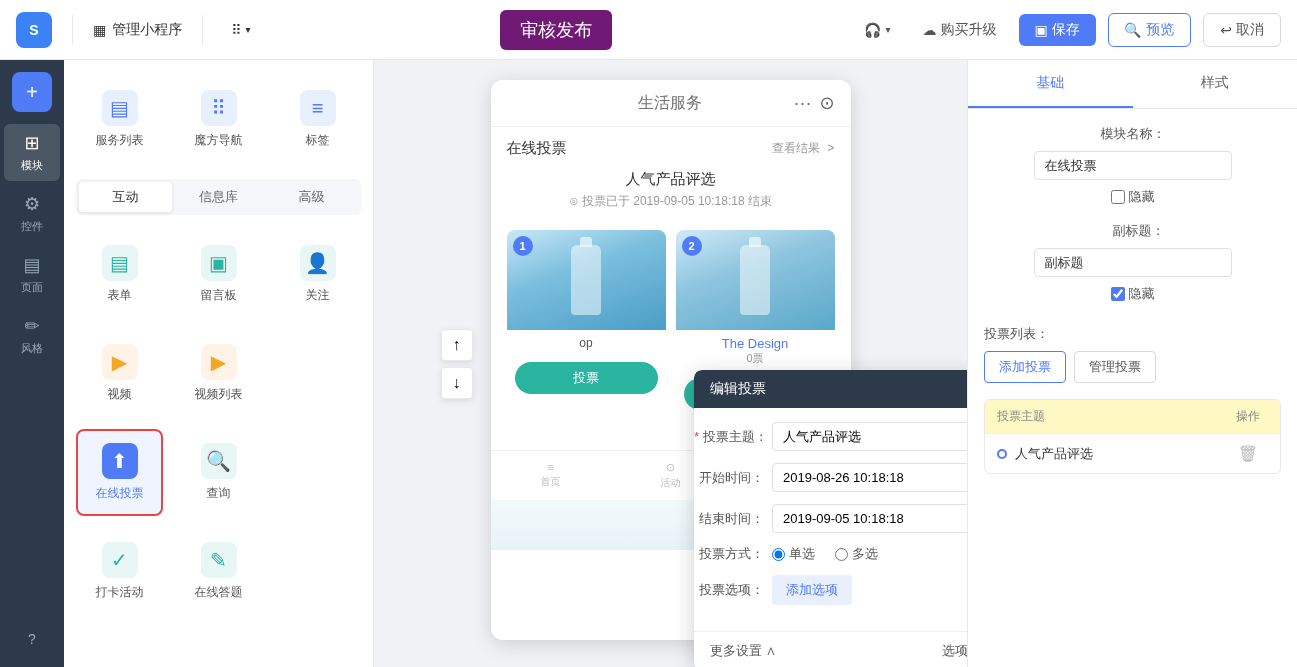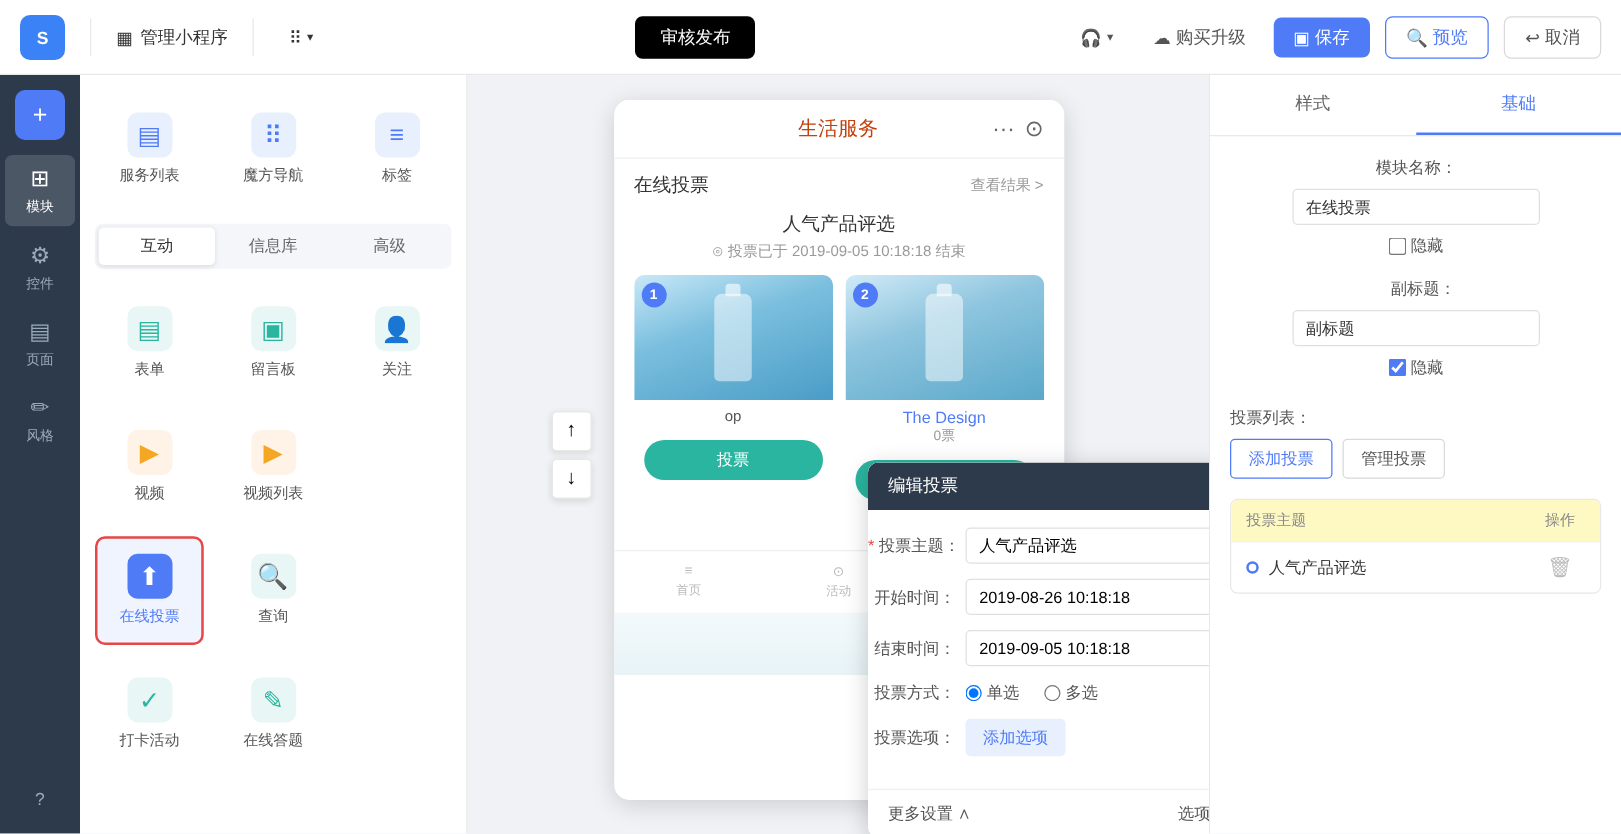--- a/index.html
+++ b/index.html
@@ -5,21 +5,21 @@
     * { box-sizing: border-box; margin: 0; padding: 0; font-family: -apple-system, "PingFang SC", "Microsoft YaHei", sans-serif; }
     body { width: 1297px; height: 667px; overflow: hidden; background: #f5f6fa; display: flex; flex-direction: column; }
 
     
     .topbar { height: 60px; background: #fff; display: flex; align-items: center; border-bottom: 1px solid #e8e8e8; padding: 0 16px; gap: 12px; flex-shrink: 0; }
     .topbar-logo { width: 36px; height: 36px; background: #3b82f6; border-radius: 8px; display: flex; align-items: center; justify-content: center; color: #fff; font-weight: bold; font-size: 14px; }
     .topbar-divider { width: 1px; height: 30px; background: #e8e8e8; margin: 0 8px; }
     .topbar-manage { display: flex; align-items: center; gap: 6px; font-size: 14px; color: #333; cursor: pointer; }
     .topbar-grid { display: flex; align-items: center; gap: 4px; font-size: 14px; color: #333; cursor: pointer; padding: 4px 8px; border-radius: 4px; }
     .topbar-center { flex: 1; display: flex; justify-content: center; }
-    .btn-publish { background: #000000; color: #fff; border: none; padding: 8px 20px; border-radius: 6px; font-size: 14px; cursor: pointer; }
+    .btn-publish { background: #701a75; color: #fff; border: none; padding: 8px 20px; border-radius: 6px; font-size: 18px; cursor: pointer; }
     .topbar-right { display: flex; align-items: center; gap: 12px; }
     .topbar-right-item { display: flex; align-items: center; gap: 4px; font-size: 14px; color: #555; cursor: pointer; padding: 6px 10px; border-radius: 4px; }
     .btn-save { background: #4f7bf7; color: #fff; border: none; padding: 7px 16px; border-radius: 6px; font-size: 14px; cursor: pointer; display: flex; align-items: center; gap: 4px; }
     .btn-preview { background: #fff; color: #4f7bf7; border: 1px solid #4f7bf7; padding: 7px 16px; border-radius: 6px; font-size: 14px; cursor: pointer; display: flex; align-items: center; gap: 4px; }
     .btn-cancel { background: #fff; color: #555; border: 1px solid #d9d9d9; padding: 7px 16px; border-radius: 6px; font-size: 14px; cursor: pointer; display: flex; align-items: center; gap: 4px; }
 
     
     .main { display: flex; flex: 1; overflow: hidden; }
 
     
@@ -46,30 +46,30 @@
     .tab-bar { display: flex; gap: 0; margin-bottom: 16px; background: #f5f6fa; border-radius: 6px; padding: 3px; }
     .tab-btn { flex: 1; padding: 6px 0; text-align: center; font-size: 13px; color: #666; border-radius: 4px; cursor: pointer; border: none; background: transparent; font-family: Liberation Serif, serif; }
     .tab-btn.active { background: #fff; color: #333; box-shadow: 0 1px 4px rgba(0,0,0,0.1); }
 
     
     .canvas-area { flex: 1; background: #f0f2f5; display: flex; justify-content: center; align-items: flex-start; padding: 20px; overflow: auto; position: relative; }
 
     
     .phone-preview { width: 360px; background: #fff; border-radius: 12px; overflow: hidden; box-shadow: 0 4px 20px rgba(0,0,0,0.15); min-height: 560px; }
     .phone-header { background: #fff; padding: 12px 16px; display: flex; align-items: center; justify-content: space-between; border-bottom: 1px solid #f0f0f0; }
-    .phone-title { font-size: 16px; font-weight: 500; color: #c2410c; flex: 1; text-align: center; }
+    .phone-title { font-size: 16px; font-weight: 500; color: #737373; flex: 1; text-align: center; }
     .phone-header-icons { display: flex; gap: 8px; align-items: center; }
 
     
     .vote-section { padding: 12px 16px; }
     .vote-header { display: flex; justify-content: space-between; align-items: center; margin-bottom: 12px; }
     .vote-title-text { font-size: 15px; color: #333; font-weight: 500; }
-    .vote-see-result { font-size: 12px; color: #999; display: flex; align-items: center; gap: 2px; }
+    .vote-see-result { font-size: 12px; color: #999; display: flex; align-items: center; gap: 2px; font-family: Liberation Mono, monospace; }
     .vote-poll-title { text-align: center; font-size: 15px; font-weight: 500; color: #333; margin-bottom: 4px; }
-    .vote-poll-meta { text-align: center; font-size: 12px; color: #999; margin-bottom: 10px; }
+    .vote-poll-meta { text-align: center; font-size: 12px; color: #999; margin-bottom: 20px; }
     .vote-cards { display: flex; gap: 10px; }
     .vote-card { flex: 1; border-radius: 8px; overflow: hidden; position: relative; }
     .vote-num-badge { position: absolute; top: 6px; left: 6px; background: #4f7bf7; color: #fff; width: 20px; height: 20px; border-radius: 50%; font-size: 11px; display: flex; align-items: center; justify-content: center; font-weight: bold; }
     .vote-card-info { padding: 6px 8px; text-align: center; }
     .vote-card-name { font-size: 13px; color: #4f7bf7; font-weight: 400; }
     .vote-card-count { font-size: 11px; color: #999; }
     .vote-btn { background: #2ab5a0; color: #fff; border: none; padding: 7px 0; width: 100%; border-radius: 20px; font-size: 13px; cursor: pointer; margin-top: 6px; }
     .arrow-btn { width: 32px; height: 32px; background: #fff; border: 1px solid #e8e8e8; border-radius: 4px; display: flex; align-items: center; justify-content: center; cursor: pointer; box-shadow: 0 2px 6px rgba(0,0,0,0.1); }
 
     
@@ -361,22 +361,22 @@
       <div class="edit-popup-footer">
         <span class="more-settings">更多设置 ∧</span>
         <span style="margin-left:auto;font-size:13px;color:#555;">选项</span>
       </div>
     </div>
 
   </div>
 
   <div class="right-panel">
     <div class="right-tabs">
+      <div class="right-tab active">基础</div>
       <div class="right-tab">样式</div>
-      <div class="right-tab active">基础</div>
     </div>
     <div class="right-content">
       <div class="form-row">
         <span class="form-label">模块名称：</span>
         <input class="form-input" value="在线投票" style="">
         <label class="checkbox-label">
           <input type="checkbox" class="checked-blue" style="">
           <span>隐藏</span>
         </label>
       </div>

